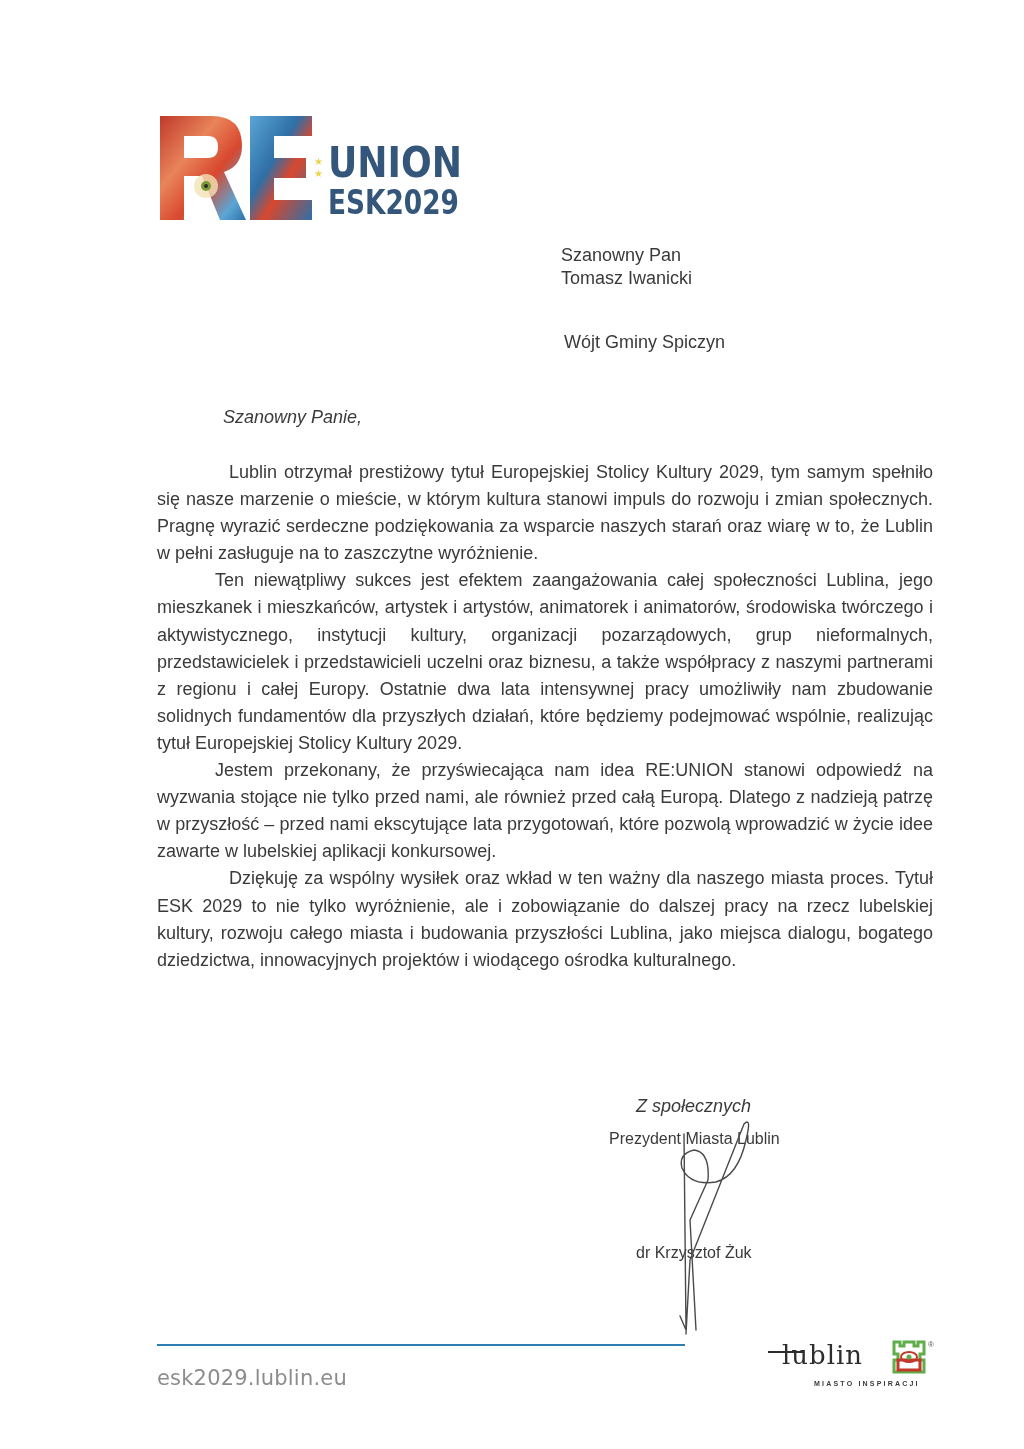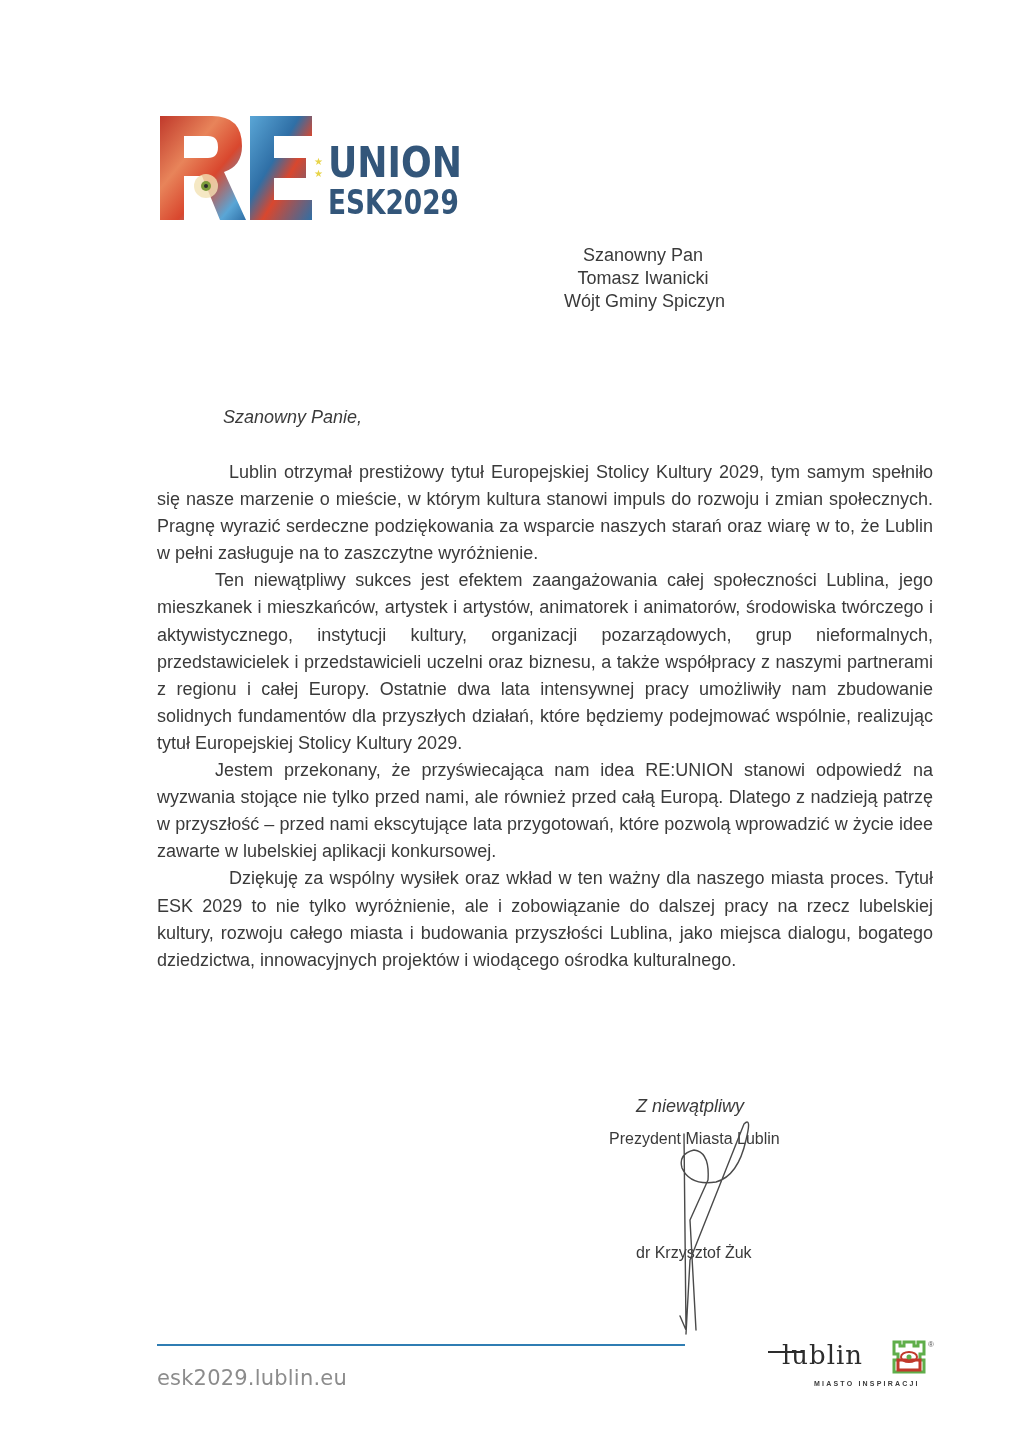--- a/index.html
+++ b/index.html
@@ -12,22 +12,22 @@
   .logo-stars { position: absolute; left: 154px; top: 40px; width: 12px; height: 30px; }
   .logo-stars span { display: block; color: #e8d44a; font-size: 10px; line-height: 12px; }
   .logo-union { position: absolute; left: 168px; top: 26px; font-family: "DejaVu Sans", sans-serif;
                 font-weight: bold; font-size: 42px; line-height: 42px; color: #33567a; letter-spacing: 0px;
                 transform: scaleX(0.86); transform-origin: left top; }
   .logo-esk { position: absolute; left: 168px; top: 70px; font-family: "DejaVu Sans", sans-serif;
               font-weight: bold; font-size: 33px; line-height: 34px; color: #33567a;
               transform: scaleX(0.80); transform-origin: left top; }
 
   
-  .addressee { position: absolute; left: 561px; top: 244px; font-size: 18px; line-height: 23px; color: #3a3a3a; text-align: center; }
-  .addressee div:nth-child(3) { margin-left: 3px; }
+  .addressee { position: absolute; left: 561px; top: 244px; font-size: 18px; line-height: 23px; color: #3a3a3a; }
+  .addressee div:nth-child(3) { margin-left: 3px; margin-top: 41px; }
 
   .greeting { position: absolute; left: 223px; top: 407px; font-size: 18px; font-style: italic; color: #3a3a3a; }
 
   .letter-body { position: absolute; left: 157px; top: 459px; width: 776px; font-size: 18px;
                  line-height: 27.1px; color: #3a3a3a; text-align: justify; }
   .letter-body p { margin: 0; text-indent: 58px; }
   .letter-body p.ind2 { text-indent: 72px; }
 
   .closing { position: absolute; left: 636px; top: 1096px; font-size: 18px; font-style: italic; color: #3a3a3a; }
   .sig-title { position: absolute; left: 609px; top: 1130px; font-size: 16px; color: #3a3a3a; }
@@ -91,21 +91,21 @@
 
 <div class="greeting">Szanowny Panie,</div>
 
 <div class="letter-body">
   <p class="ind2">Lublin otrzymał prestiżowy tytuł Europejskiej Stolicy Kultury 2029, tym samym spełniło się nasze marzenie o mieście, w którym kultura stanowi impuls do rozwoju i zmian społecznych. Pragnę wyrazić serdeczne podziękowania za wsparcie naszych starań oraz wiarę w to, że Lublin w pełni zasługuje na to zaszczytne wyróżnienie.</p>
   <p>Ten niewątpliwy sukces jest efektem zaangażowania całej społeczności Lublina, jego mieszkanek i mieszkańców, artystek i artystów, animatorek i animatorów, środowiska twórczego i aktywistycznego, instytucji kultury, organizacji pozarządowych, grup nieformalnych, przedstawicielek i przedstawicieli uczelni oraz biznesu, a także współpracy z naszymi partnerami z regionu i całej Europy. Ostatnie dwa lata intensywnej pracy umożliwiły nam zbudowanie solidnych fundamentów dla przyszłych działań, które będziemy podejmować wspólnie, realizując tytuł Europejskiej Stolicy Kultury 2029.</p>
   <p>Jestem przekonany, że przyświecająca nam idea RE:UNION stanowi odpowiedź na wyzwania stojące nie tylko przed nami, ale również przed całą Europą. Dlatego z nadzieją patrzę w przyszłość – przed nami ekscytujące lata przygotowań, które pozwolą wprowadzić  w życie idee zawarte w lubelskiej aplikacji konkursowej.</p>
   <p class="ind2">Dziękuję za wspólny wysiłek oraz wkład w ten ważny dla naszego miasta proces. Tytuł ESK 2029 to nie tylko wyróżnienie, ale i zobowiązanie do dalszej pracy na rzecz lubelskiej kultury, rozwoju całego miasta i budowania przyszłości Lublina, jako miejsca dialogu, bogatego dziedzictwa, innowacyjnych projektów i wiodącego ośrodka kulturalnego.</p>
 </div>
 
-<div class="closing">Z niewątpliwy</div>
+<div class="closing">Z społecznych</div>
 <div class="sig-title">Prezydent Miasta Lublin</div>
 <div class="sig-name">dr Krzysztof Żuk</div>
 <svg class="signature" viewBox="0 0 100 230">
   <path d="M24 14 L26 210 M26 210 L20 196 M26 214 L30 140 L84 4 Q92 -4 86 20 Q78 56 56 62 Q30 66 22 48 Q18 34 34 30 Q50 32 48 60 L30 100 L36 210" fill="none" stroke="#4a4a4a" stroke-width="1.4" stroke-linecap="round" stroke-linejoin="round"></path>
 </svg>
 
 <div class="footer-line"></div>
 <div class="footer-url">esk2029.lublin.eu</div>
 
 <div class="lublin-logo">

